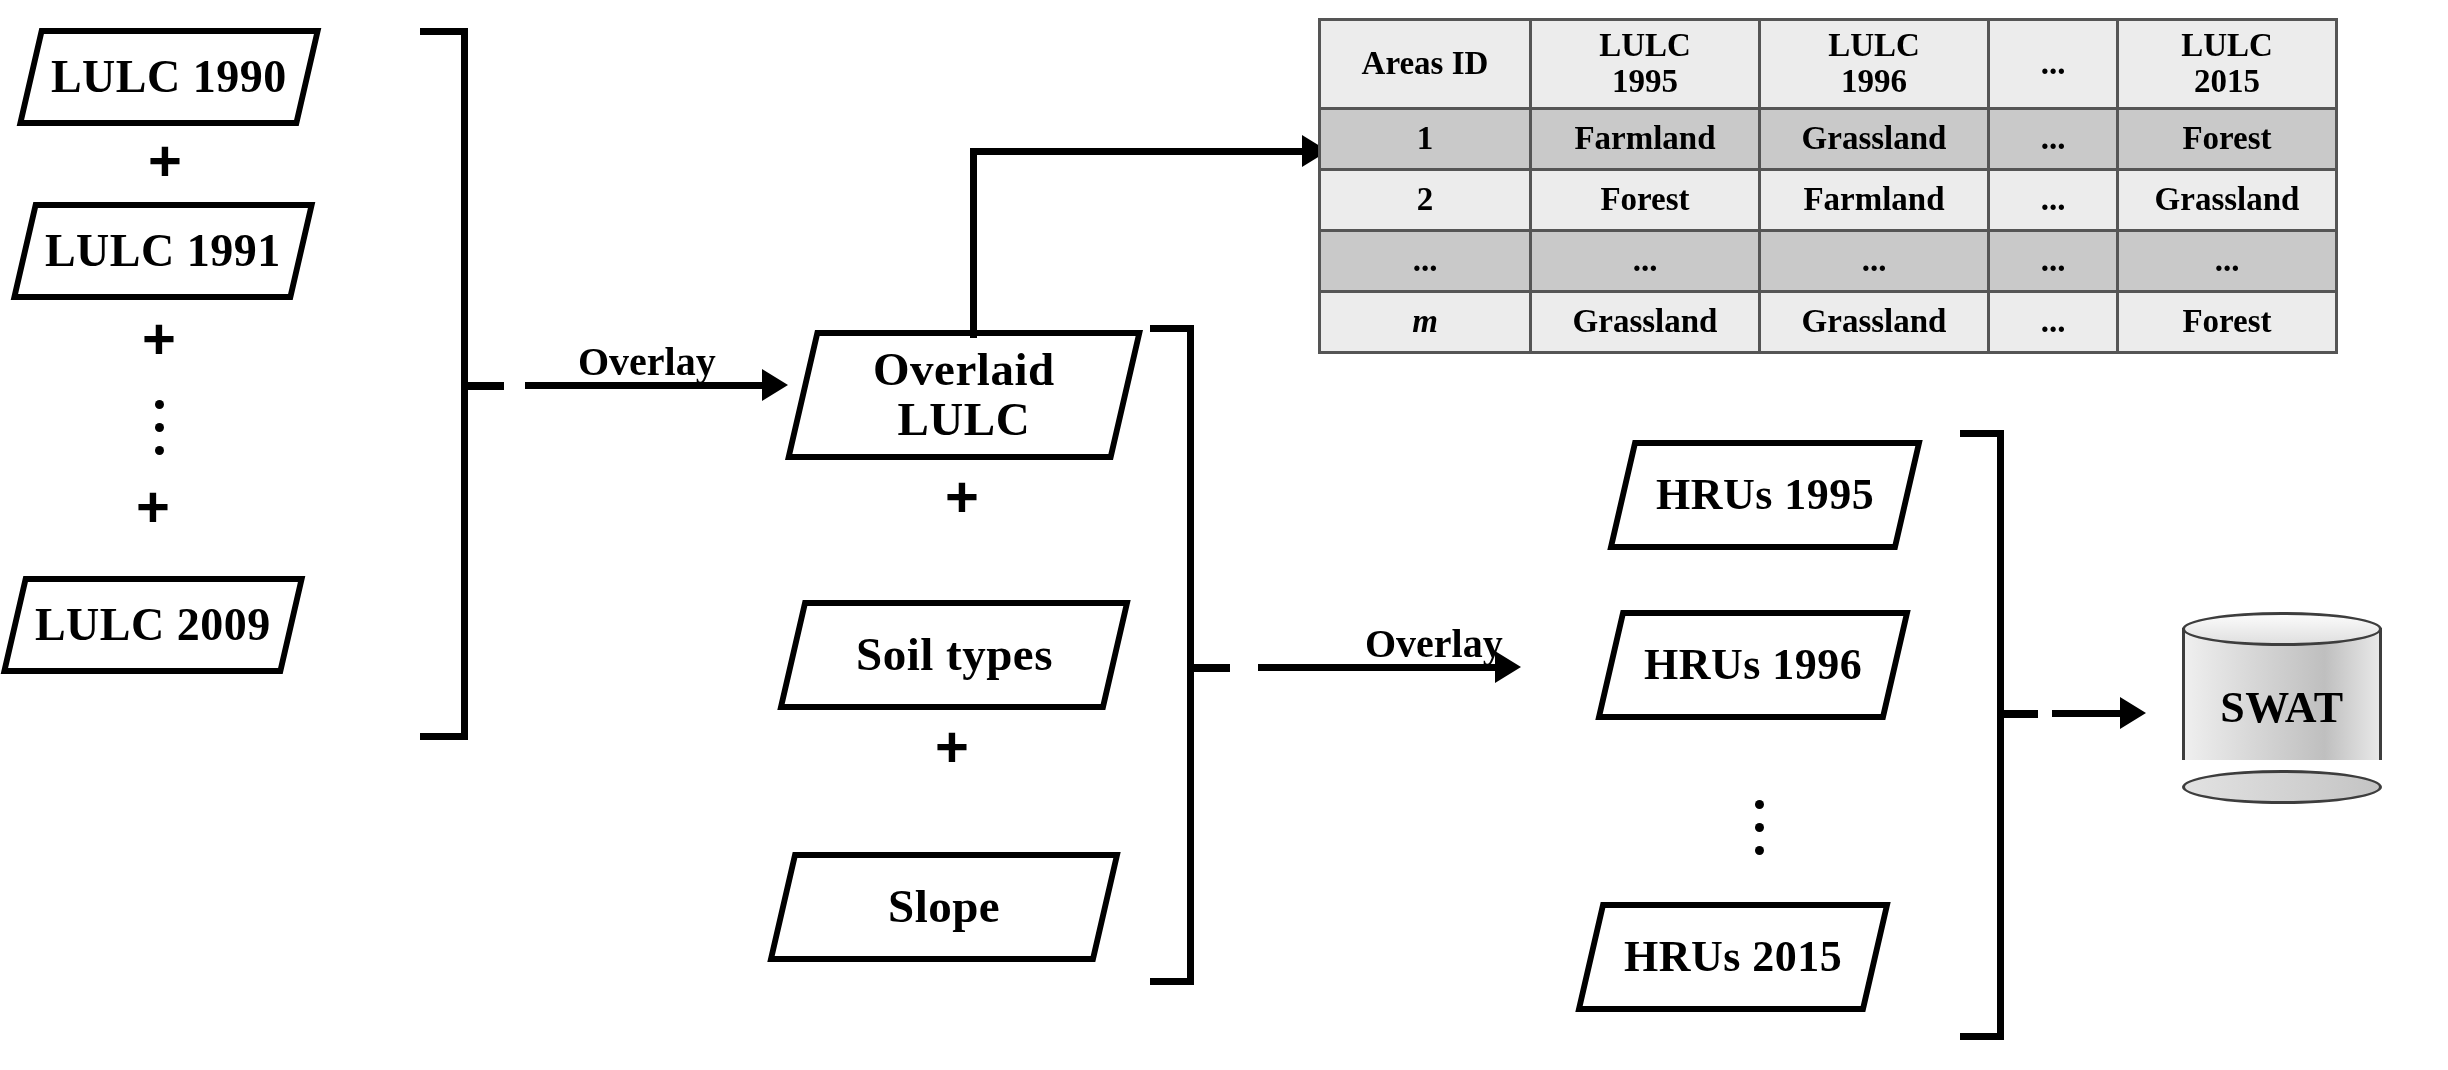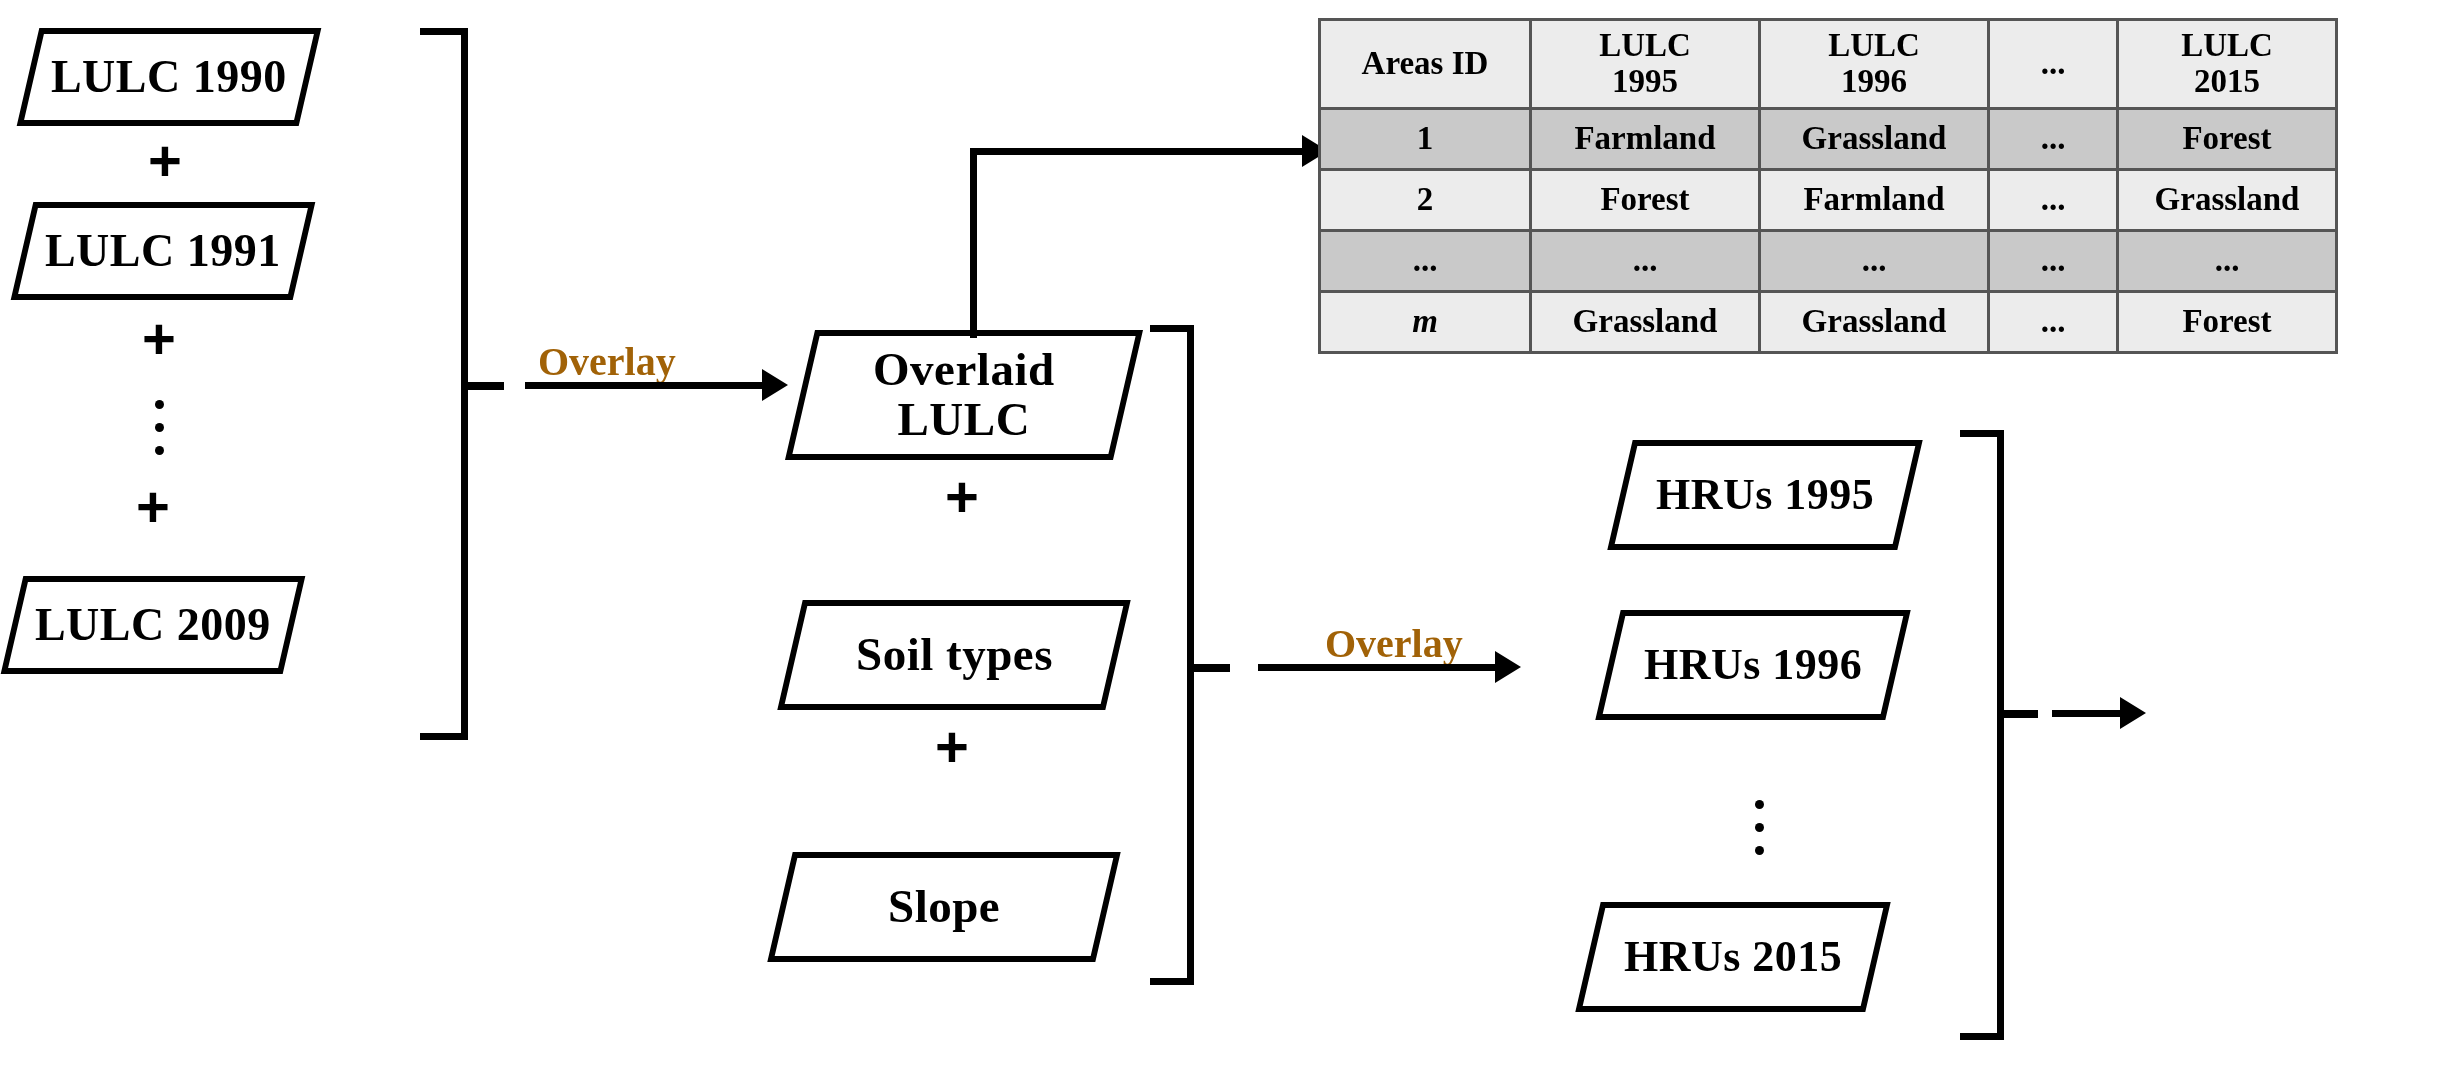--- a/index.html
+++ b/index.html
@@ -93,22 +93,23 @@
   }
   .vline {
     position: absolute;
     width: 7px;
     background: #000;
   }
   .arrow-label {
     position: absolute;
     font-weight: bold;
     font-size: 40px;
-    color: #a16207;
+    color: #000000;
     white-space: nowrap;
+    margin-left: 40px;
   }
 
   
   .lulc-table {
     position: absolute;
     border-collapse: collapse;
     table-layout: fixed;
     background: #ececec;
     border: 3px solid #555;
     padding-left: 11px;
@@ -308,14 +309,20 @@
   <div class="pgram" style="left:1588px; top:902px; width:290px; height:110px;">
     <span class="ptext" style="font-size:44px;">HRUs 2015</span>
   </div>
 
   <div class="bracket" style="left:1960px; top:430px; width:44px; height:610px;"></div>
 
   <div class="bracket-stub" style="left:1998px; top:710px; width:40px;"></div>
   <div class="arrow-line" style="left:2052px; top:710px; width:72px;"></div>
   <div class="arrow-head" style="left:2120px; top:697px;"></div>
 
+  <div class="cylinder" style="left:2182px; top:612px; width:200px; height:190px;">
+    <div class="cyl-body"></div>
+    <div class="cyl-bottom"></div>
+    <div class="cyl-top"></div>
+    <div class="cyl-label">SWAT</div>
+  </div>
 
 </div>
 
 </body></html>

